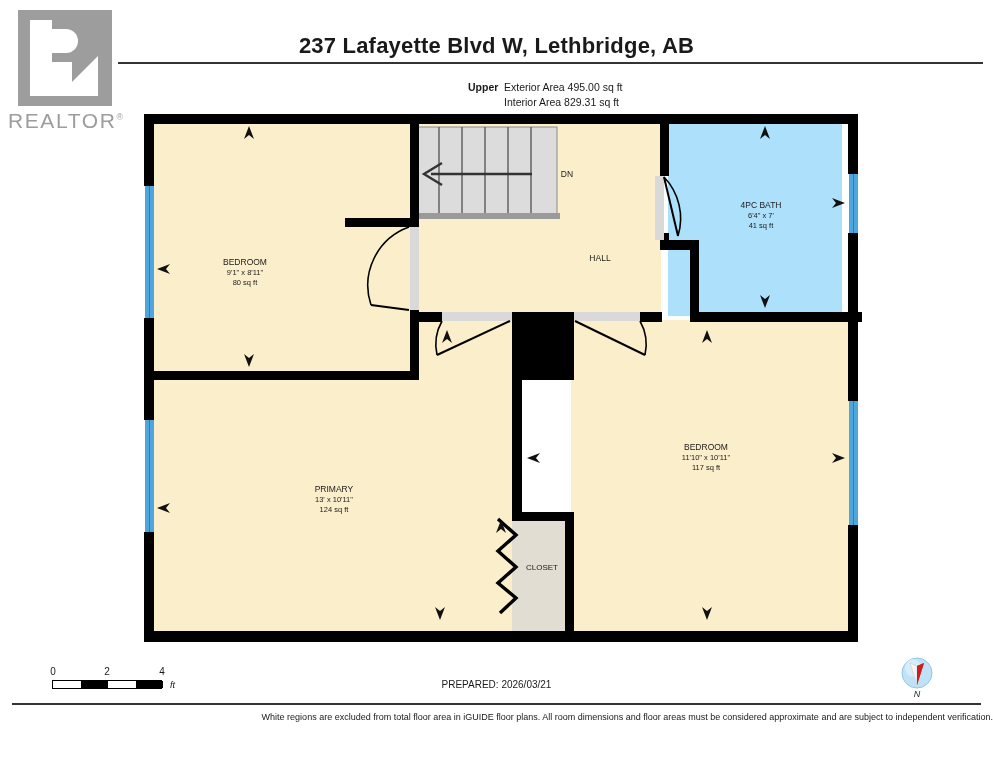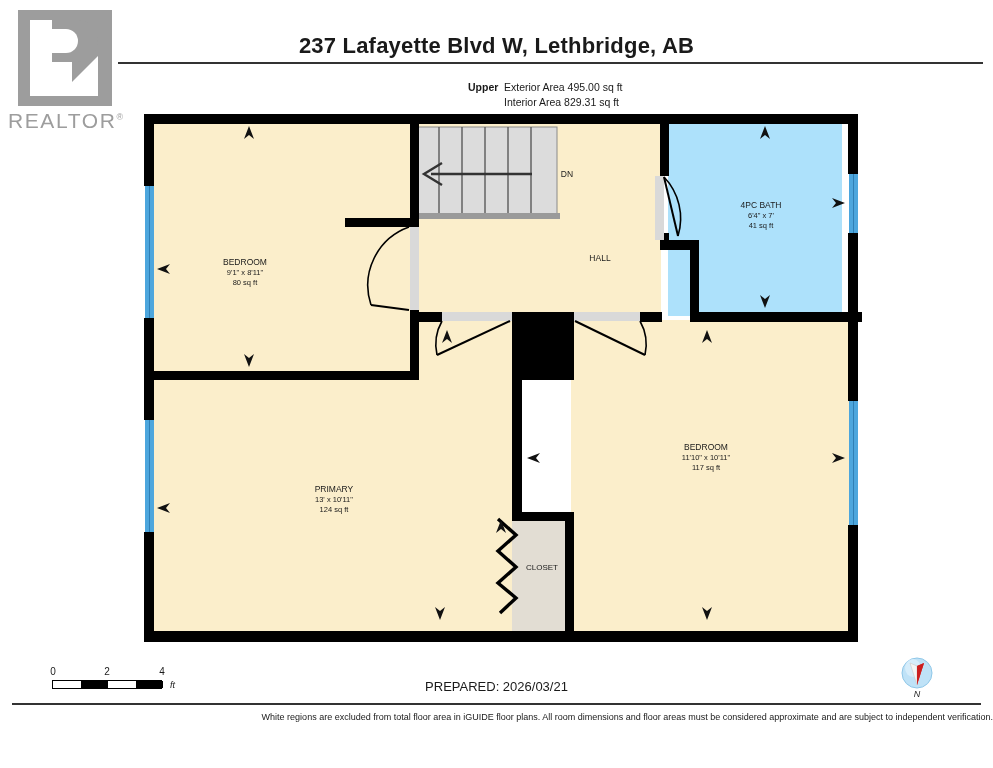--- a/index.html
+++ b/index.html
@@ -123,21 +123,21 @@
     position: absolute; top: -2px;
     font-size: 10px; text-align: center; width: 20px;
   }
   #scale-num-0 { left: -9px; }
   #scale-num-2 { left: 45px; }
   #scale-num-4 { left: 100px; }
   #scale-unit { position: absolute; left: 118px; top: 12px; font-size: 9px; font-style: italic; }
 
   #prepared {
     position: absolute; left: 0; right: 0; top: 679px;
-    text-align: center; font-size: 13px;
+    text-align: center; font-size: 10px;
   }
 
   #compass { position: absolute; left: 897px; top: 655px; width: 40px; height: 48px; }
   #compass-n {
     position: absolute; left: 0; top: 34px; width: 40px;
     text-align: center; font-size: 9px; font-style: italic; color: #222;
   }
 
   #footer-rule {
     position: absolute; left: 12px; top: 703px;

